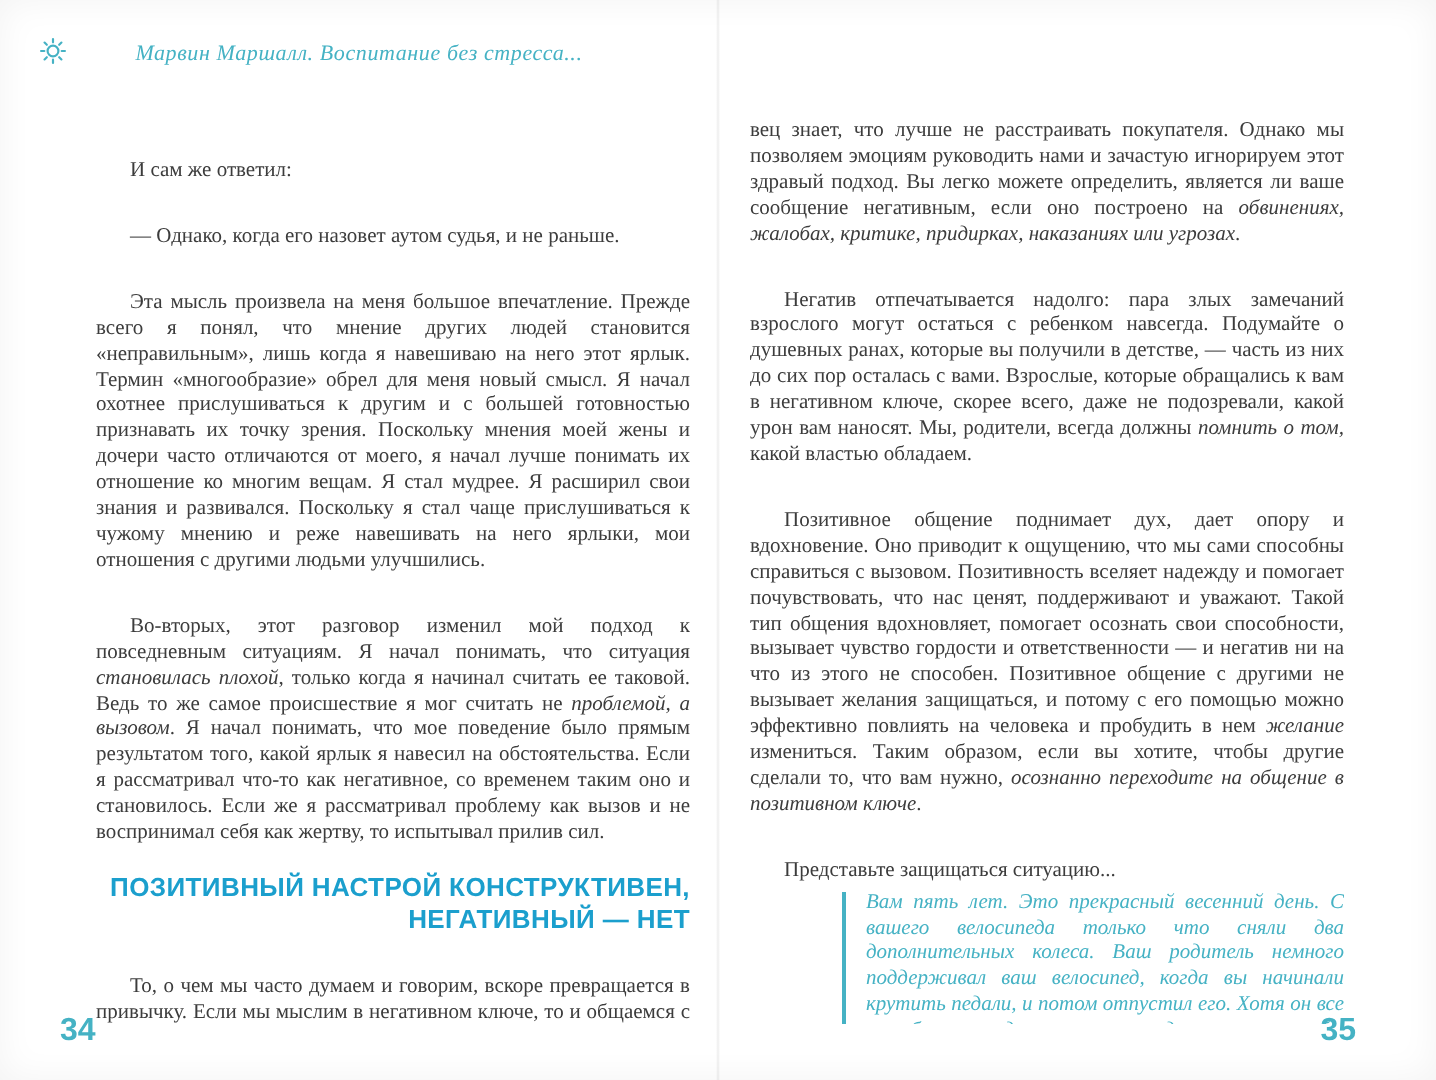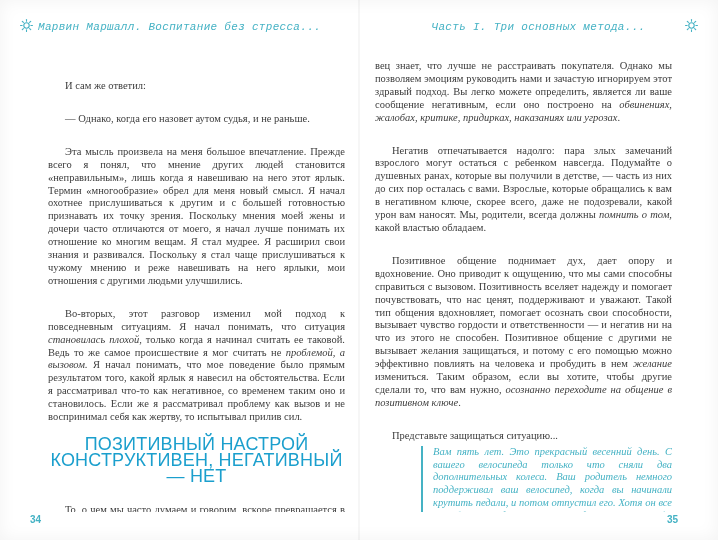--- a/index.html
+++ b/index.html
@@ -18,49 +18,49 @@
     content:"";position:absolute;left:358px;top:0;bottom:0;width:2px;
     background:linear-gradient(to right, rgba(0,0,0,0.00), rgba(0,0,0,0.07), rgba(0,0,0,0.00));
   }
   .page{position:relative;width:359px;height:540px;box-sizing:border-box;}
   .page.left{padding:0 14px 0 48px;}
   .page.right{padding:0 46px 0 16px;}
 
   .page-header{
     position:absolute;top:21px;left:0;right:0;text-align:center;
     color:var(--accent);font-style:italic;font-size:11px;letter-spacing:0.3px;
-    font-family:Liberation Mono, monospace;
+    font-family:Liberation Serif, serif;
   }
   .sun{position:absolute;top:-2px;line-height:0;}
   .sun.at-left{left:20px;}
   .sun.at-right{right:20px;}
 
   .page-body{
     margin-top:60px;
     font-size:10.5px;line-height:12.9px;color:var(--body-text);
     text-align:justify;overflow:hidden;max-height:452px;
   }
   .para{margin:0;}
   .para.indent{text-indent:17px;margin-top:20px;}
   .para i{font-style:italic;}
 
   .section-heading{
-    font-family:"Liberation Sans", sans-serif;font-weight:normal;
-    color:var(--heading);font-size:18px;line-height:16px;letter-spacing:0.2px;
-    margin:12px 0 9px 0;text-align:center;
+    font-family:"Liberation Sans", sans-serif;font-weight:bold;
+    color:var(--heading);font-size:13px;line-height:16px;letter-spacing:0.2px;
+    margin:12px 0 9px 0;text-align:right;
   }
 
   .quote{
     margin:3px 0 0 46px;padding-left:10px;border-left:2px solid var(--accent);
     color:var(--accent);font-style:italic;
   }
 
   .page-number{
     position:absolute;bottom:15px;color:var(--accent);font-weight:bold;
-    font-size:10px;font-family:"Liberation Sans", sans-serif;
+    font-size:16px;font-family:"Liberation Sans", sans-serif;
   }
   .pn-left{left:30px;}
   .pn-right{right:40px;}
 </style>
 </head>
 <body>
 
 <div class="book">
 
   <div class="page left">
@@ -87,38 +87,20 @@
         <p class="para indent"><span>— Однако, когда его назовет аутом судья, и не раньше.</span></p>
         <p class="para indent"><span>Эта мысль произвела на меня большое впечатление. Прежде всего я понял, что мнение других людей становится «неправильным», лишь когда я навешиваю на него этот ярлык. Термин «многообразие» обрел для меня новый смысл. Я начал охотнее прислушиваться к другим и с большей готовностью признавать их точку зрения. Поскольку мнения моей жены и дочери часто отличаются от моего, я начал лучше понимать их отношение ко многим вещам. Я стал мудрее. Я расширил свои знания и развивался. Поскольку я стал чаще прислушиваться к чужому мнению и реже навешивать на него ярлыки, мои отношения с другими людьми улучшились.</span></p>
         <p class="para indent"><span>Во-вторых, этот разговор изменил мой подход к повседневным ситуациям. Я начал понимать, что ситуация </span><i>становилась плохой</i><span>, только когда я начинал считать ее таковой. Ведь то же самое происшествие я мог считать не </span><i>проблемой, а вызовом</i><span>. Я начал понимать, что мое поведение было прямым результатом того, какой ярлык я навесил на обстоятельства. Если я рассматривал что-то как негативное, со временем таким оно и становилось. Если же я рассматривал проблему как вызов и не воспринимал себя как жертву, то испытывал прилив сил.</span></p>
         <h2 class="section-heading">ПОЗИТИВНЫЙ НАСТРОЙ КОНСТРУКТИВЕН, НЕГАТИВНЫЙ — НЕТ</h2>
         <p class="para indent"><span>То, о чем мы часто думаем и говорим, вскоре превращается в привычку. Если мы мыслим в негативном ключе, то и общаемся с другими негативно. Особенно это касается наших детей. Мы часто пытаемся повлиять на них с помощью негативного общения, а не позитивного, — и, конечно, нам это не удается. Даже самый плохой прода-</span></p>
       </div>
     <div class="page-number pn-left">34</div>
   </div>
 
   <div class="page right">
-    <div class="page-header">
-      <span class="header-title">Часть I. Три основных метода...</span>
-      <span class="sun at-right">
-        <svg width="13" height="13" viewBox="0 0 24 24">
-          <circle cx="12" cy="12" r="5" fill="none" stroke="#45b2c4" stroke-width="2"></circle>
-          <g stroke="#45b2c4" stroke-width="2" stroke-linecap="round">
-            <line x1="12" y1="1" x2="12" y2="4"></line>
-              <line x1="12" y1="20" x2="12" y2="23"></line>
-            <line x1="1" y1="12" x2="4" y2="12"></line>
-              <line x1="20" y1="12" x2="23" y2="12"></line>
-            <line x1="4.2" y1="4.2" x2="6.3" y2="6.3"></line>
-              <line x1="17.7" y1="17.7" x2="19.8" y2="19.8"></line>
-            <line x1="4.2" y1="19.8" x2="6.3" y2="17.7"></line>
-              <line x1="17.7" y1="6.3" x2="19.8" y2="4.2"></line>
-          </g>
-        </svg>
-      </span>
-    </div>
     <div class="page-body">
         <p class="para"><span>вец знает, что лучше не расстраивать покупателя. Однако мы позволяем эмоциям руководить нами и зачастую игнорируем этот здравый подход. Вы легко можете определить, является ли ваше сообщение негативным, если оно построено на </span><i>обвинениях, жалобах, критике, придирках, наказаниях или угрозах</i><span>.</span></p>
         <p class="para indent"><span>Негатив отпечатывается надолго: пара злых замечаний взрослого могут остаться с ребенком навсегда. Подумайте о душевных ранах, которые вы получили в детстве, — часть из них до сих пор осталась с вами. Взрослые, которые обращались к вам в негативном ключе, скорее всего, даже не подозревали, какой урон вам наносят. Мы, родители, всегда должны </span><i>помнить о том,</i><span> какой властью обладаем.</span></p>
         <p class="para indent"><span>Позитивное общение поднимает дух, дает опору и вдохновение. Оно приводит к ощущению, что мы сами способны справиться с вызовом. Позитивность вселяет надежду и помогает почувствовать, что нас ценят, поддерживают и уважают. Такой тип общения вдохновляет, помогает осознать свои способности, вызывает чувство гордости и ответственности — и негатив ни на что из этого не способен. Позитивное общение с другими не вызывает желания защищаться, и потому с его помощью можно эффективно повлиять на человека и пробудить в нем </span><i>желание</i><span> измениться. Таким образом, если вы хотите, чтобы другие сделали то, что вам нужно, </span><i>осознанно переходите на общение в позитивном ключе</i><span>.</span></p>
         <p class="para indent"><span>Представьте защищаться ситуацию...</span></p>
         <div class="quote"><span>Вам пять лет. Это прекрасный весенний день. С вашего велосипеда только что сняли два дополнительных колеса. Ваш родитель немного поддерживал ваш велосипед, когда вы начинали крутить педали, и потом отпустил его. Хотя он все еще бежит рядом с вами, вы едете сами по себе. Ветер дует вам в лицо, и вы улыбае-</span></div>
       </div>
     <div class="page-number pn-right">35</div>
   </div>
 

